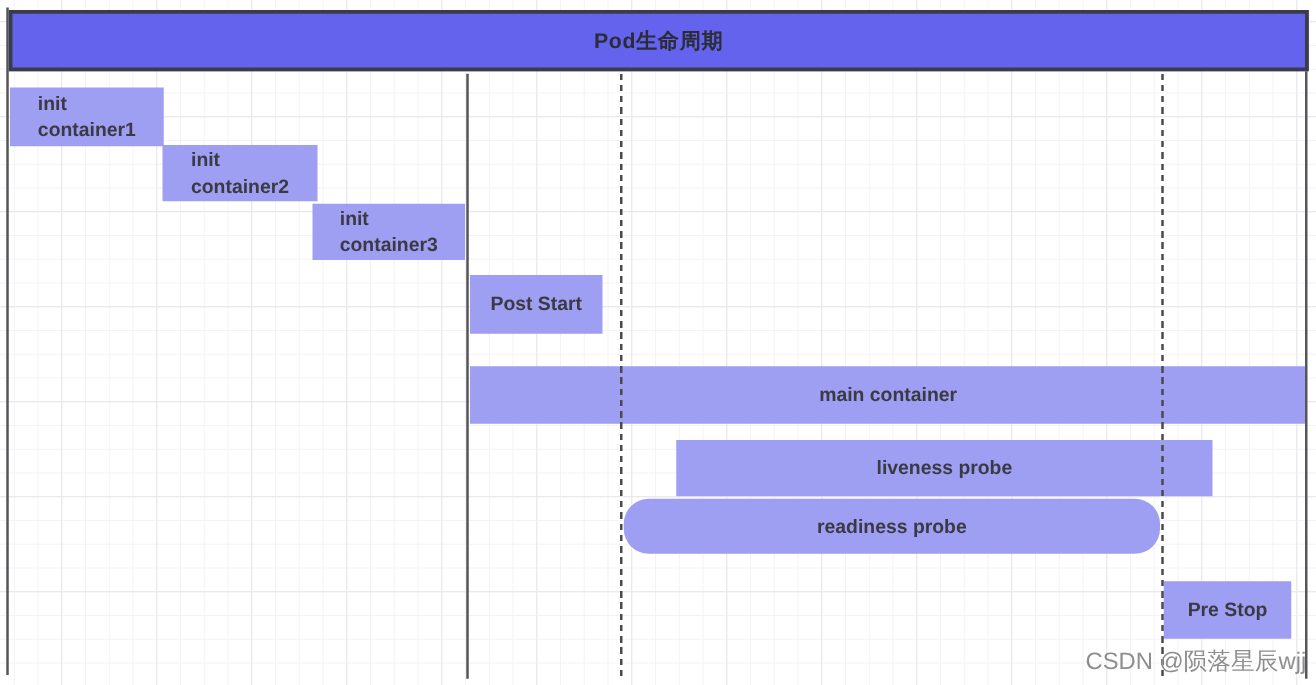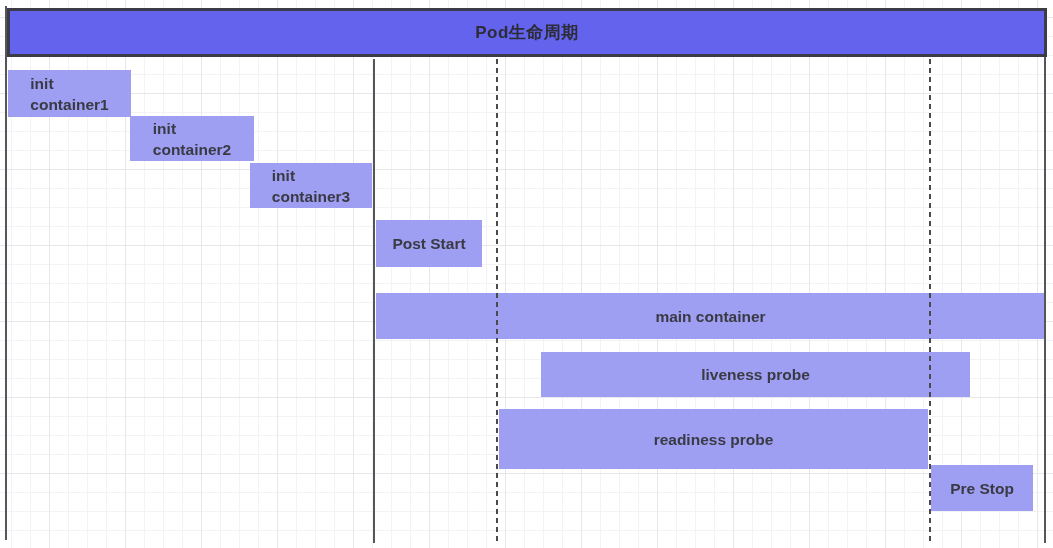--- a/index.html
+++ b/index.html
@@ -103,16 +103,17 @@
   <div id="bars">
       <div class="bar" style="left: 8px; top: 70px; width: 123px; height: 47px;">init
 container1</div>
       <div class="bar" style="left: 130px; top: 116px; width: 124px; height: 45px;">init
 container2</div>
       <div class="bar" style="left: 250px; top: 163px; width: 122px; height: 45px;">init
 container3</div>
       <div class="bar" style="left: 376px; top: 220px; width: 106px; height: 47px;">Post Start</div>
       <div class="bar" style="left: 376px; top: 293px; width: 669px; height: 46px;">main container</div>
       <div class="bar" style="left: 499px; top: 352px; width: 429px; height: 45px; margin-left: 42px;">liveness probe</div>
-      <div class="bar" style="left: 499px; top: 409px; width: 429px; height: 60px;">readiness probe</div>
+      <div class="bar" style="left: 499px; top: 399px; width: 429px; height: 44px; border-radius: 20px;">readiness probe</div>
       <div class="bar" style="left: 931px; top: 465px; width: 102px; height: 46px;">Pre Stop</div>
     </div>
+  <div class="watermark">CSDN @陨落星辰wjj</div>
 </div>
 
 </body></html>

